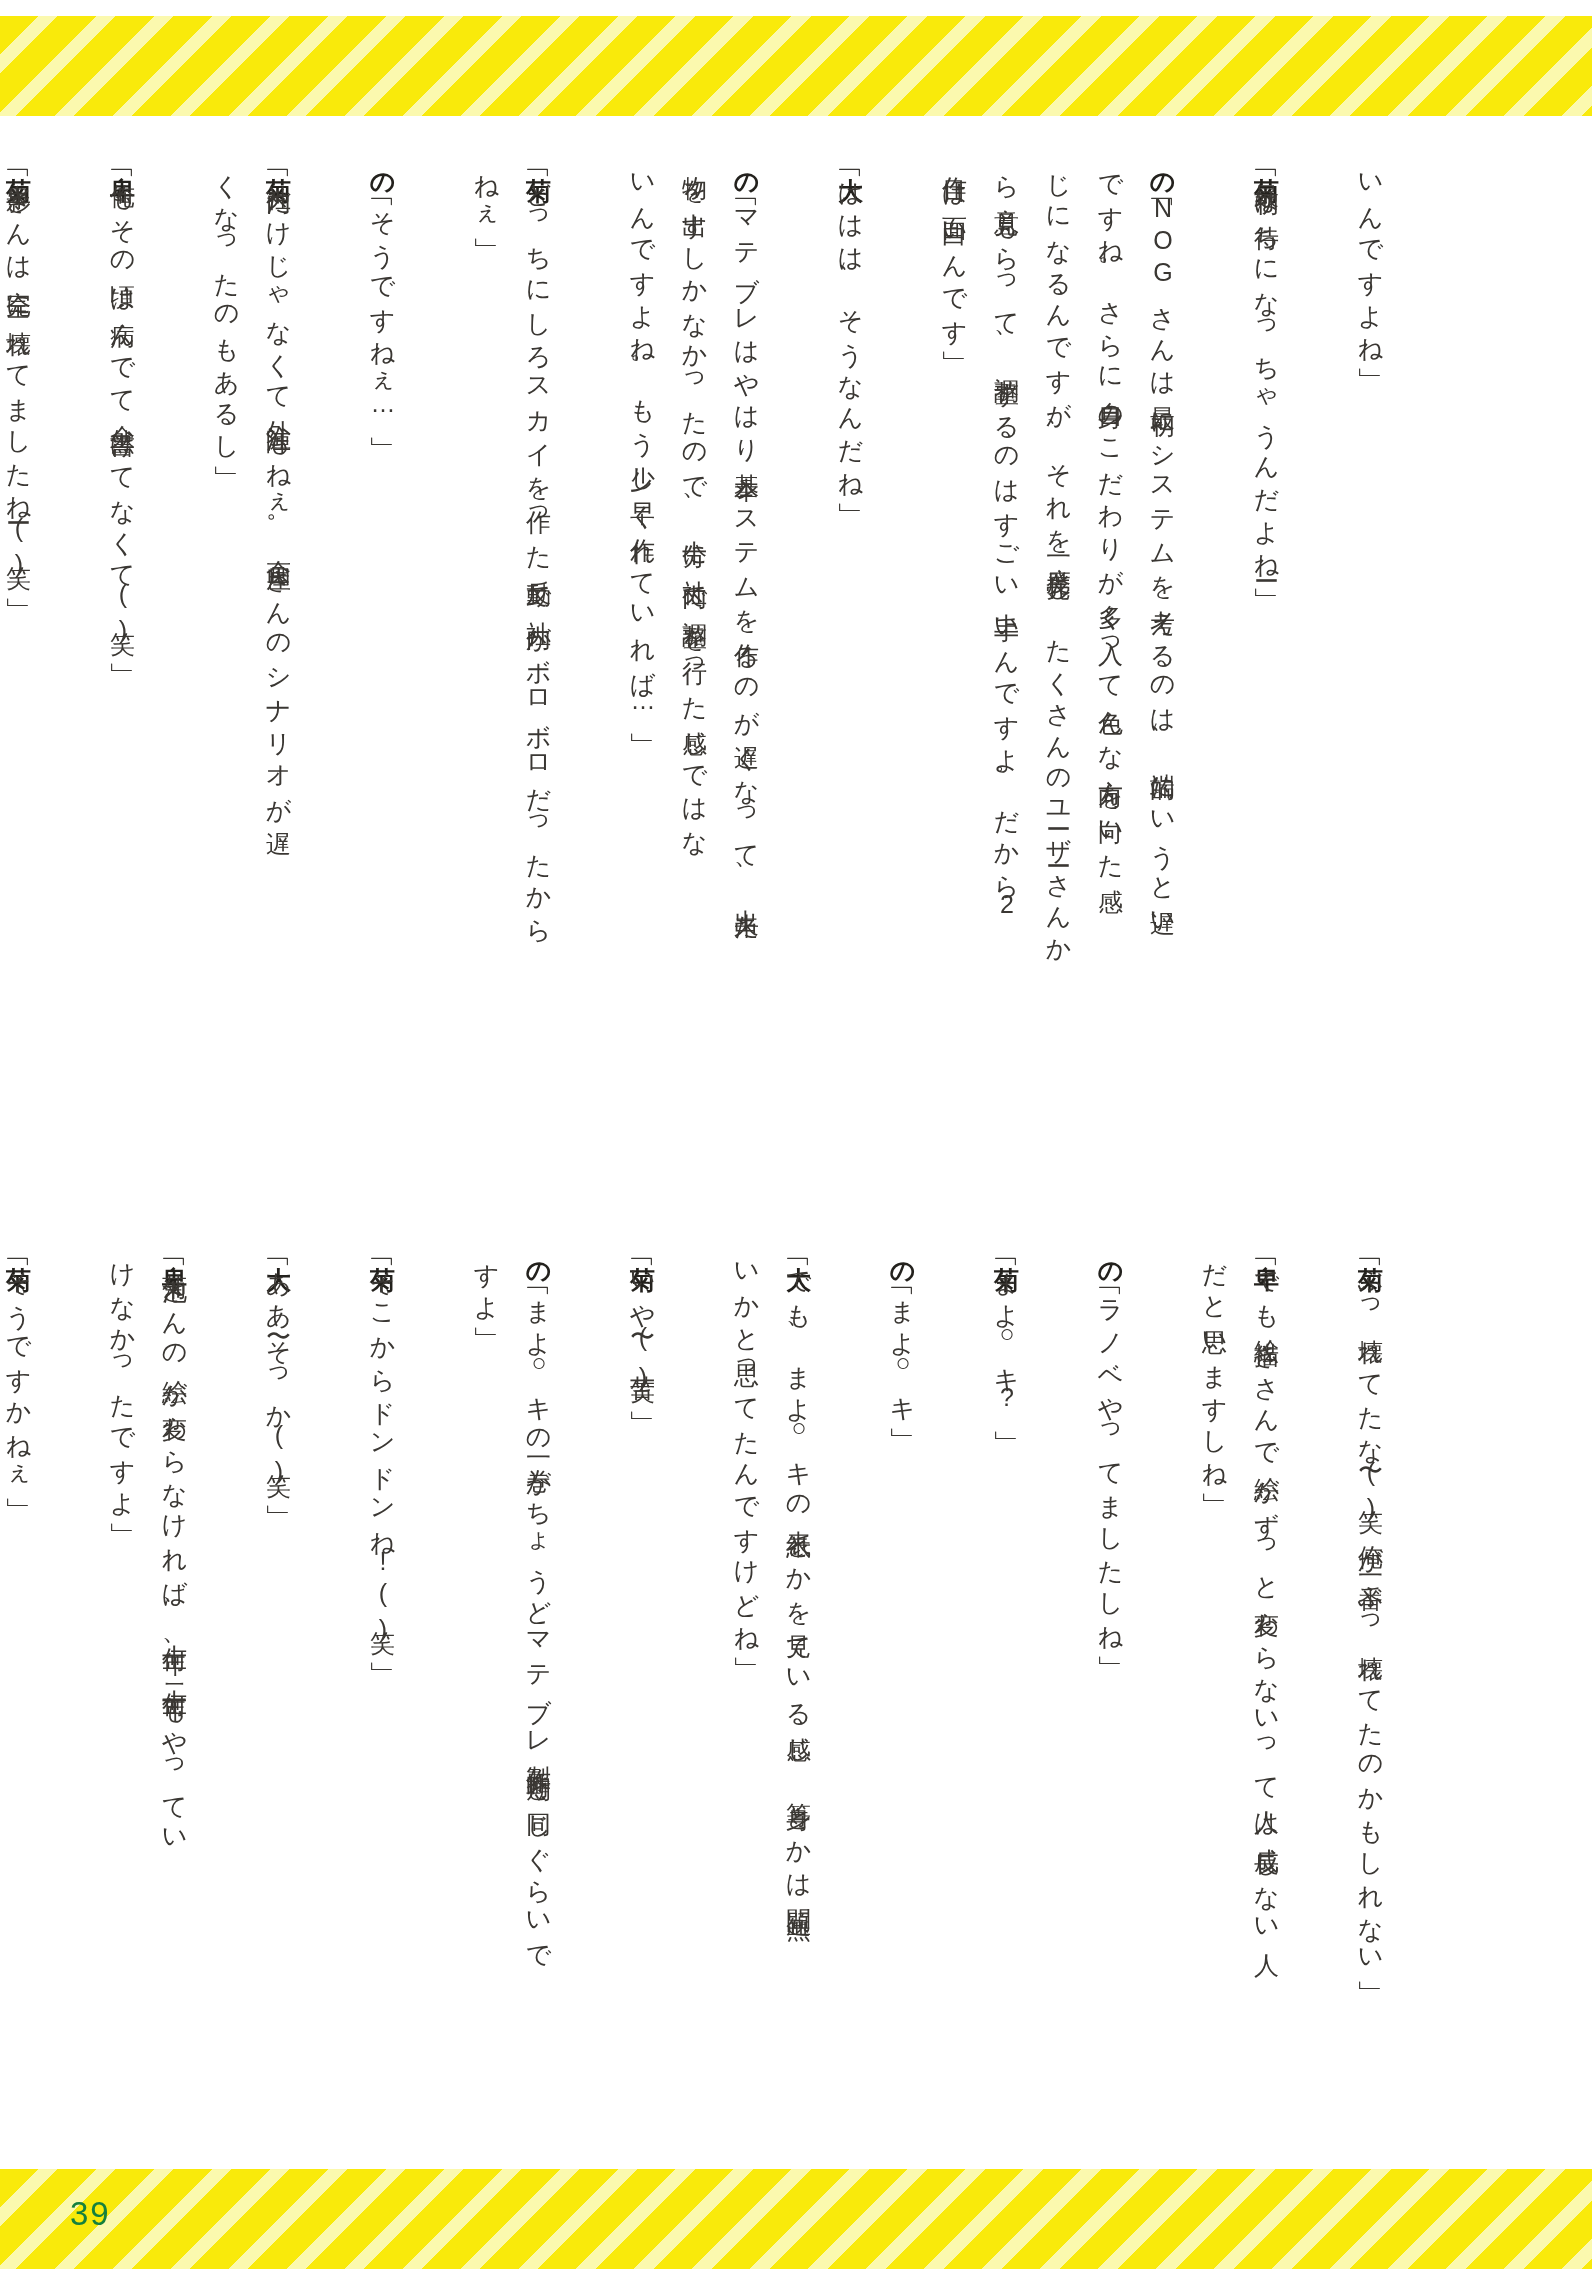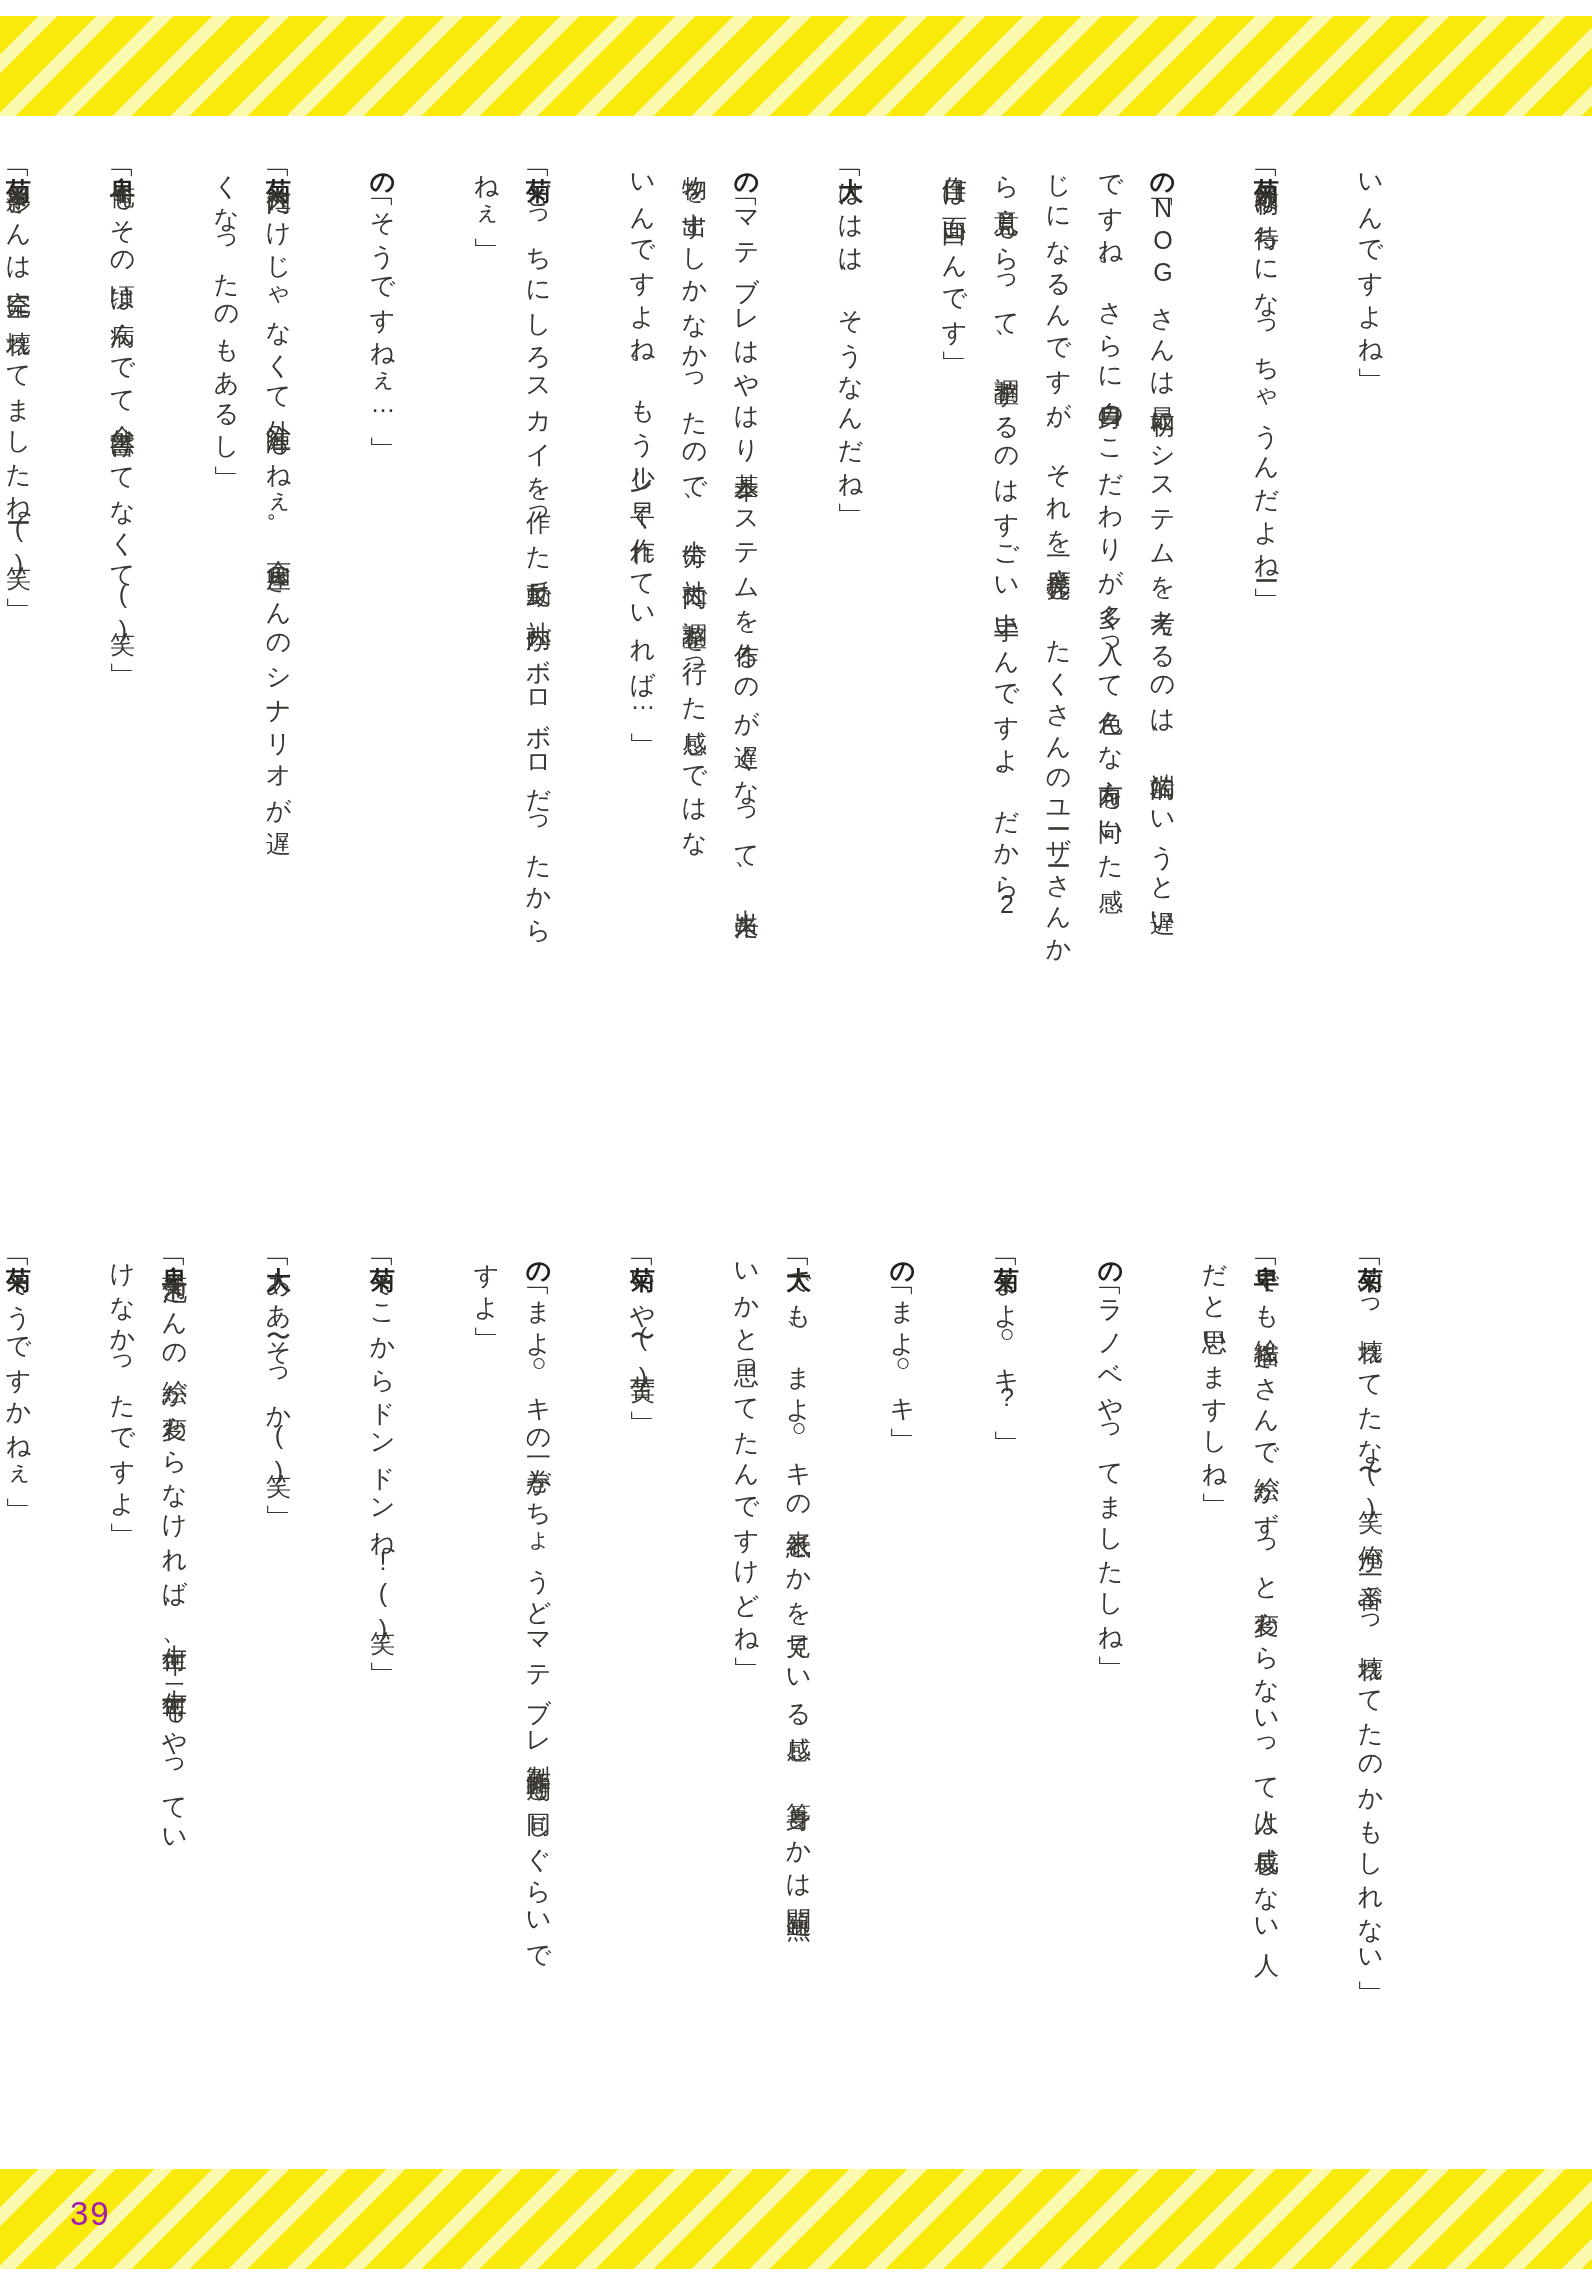--- a/index.html
+++ b/index.html
@@ -20,21 +20,21 @@
       #f9ea0b 0px, #f9ea0b 27px,
       #fbf9ae 27px, #fbf9ae 41px
     );
   }
   .stripe-band.top { top: 16px; }
   .stripe-band.bottom { top: 2169px; }
 
   .page-number {
     position: absolute; left: 70px; top: 2195px;
     font-size: 33px; letter-spacing: 2px;
-    color: #a21caf; font-weight: 500;
+    color: #15803d; font-weight: 500;
   }
 
   
   .vtext {
     position: absolute;
     right: 143px;
     writing-mode: vertical-rl;
     text-orientation: upright;
     white-space: pre-line;
     font-size: 25px;

